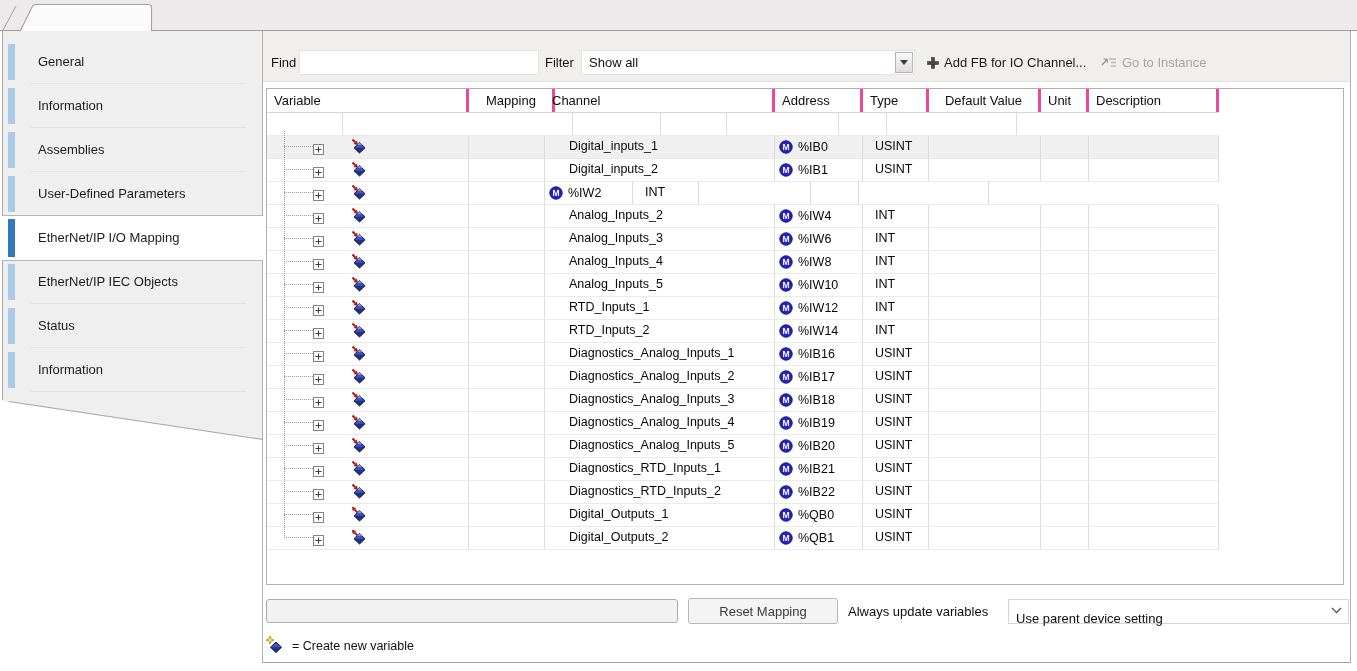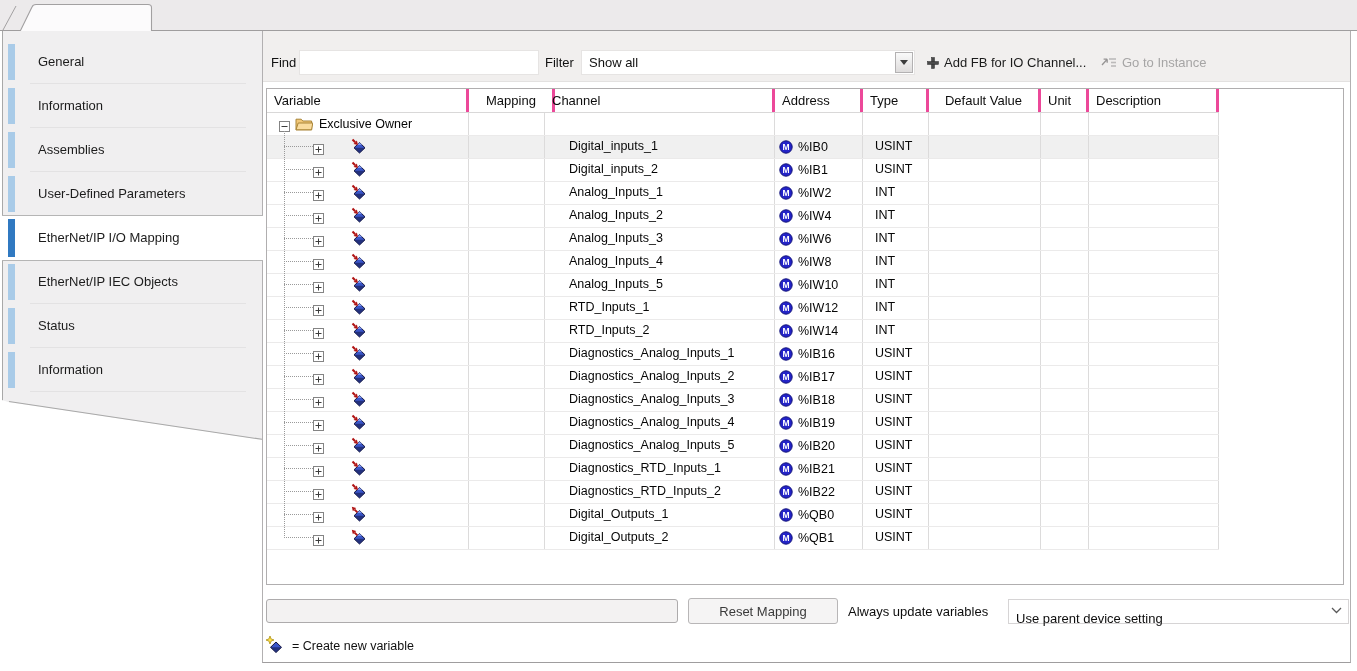--- a/index.html
+++ b/index.html
@@ -173,31 +173,20 @@
           <div class="hcell" style="left: 212px; width: 76px;">Mapping</div>
           <div class="hcell" style="left: 278px; width: 230px;">Channel</div>
           <div class="hcell" style="left: 508px; width: 88px;">Address</div>
           <div class="hcell" style="left: 596px; width: 66px;">Type</div>
           <div class="hcell" style="left: 662px; width: 112px; text-align: center; padding-left: 0px;">Default Value</div>
           <div class="hcell" style="left: 774px; width: 48px;">Unit</div>
           <div class="hcell" style="left: 822px; width: 130px;">Description</div>
         </div>
       <div class="tbody">
           <div class="trow group">
-            <div class="cell" style="width:202px">
-              <span class="xbox" style="left:12px"><svg width="11" height="11" viewBox="0 0 11 11">
-                  <rect x="0.5" y="0.5" width="10" height="10" fill="#fff" stroke="#848484"></rect>
-                  <line x1="2.5" y1="5.5" x2="8.5" y2="5.5" stroke="#3c3c3c"></line>
-                </svg></span>
-              <span class="folder"><svg width="18" height="14" viewBox="0 0 18 14">
-                  <path d="M1,12.8 L1,2.2 L6.2,2.2 L7.8,4 L16.6,4 L16.6,12.8 Z" fill="#f2c878" stroke="#a98436"></path>
-                  <path d="M1,12.8 L3.2,6 L17.8,6 L16.6,12.8 Z" fill="#fadc9e" stroke="#a98436"></path>
-                </svg></span>
-              <span class="glabel">Exclusive Owner</span>
-            </div>
             <div class="cell" style="width:76px"></div>
             <div class="cell" style="width:230px"></div>
             <div class="cell" style="width:88px"></div>
             <div class="cell" style="width:66px"></div>
             <div class="cell" style="width:112px"></div>
             <div class="cell" style="width:48px"></div>
             <div class="cell" style="width:130px"></div>
           </div>
           <div class="trow hl">
             <div class="cell" style="width:202px">
@@ -273,21 +262,20 @@
                 </svg></span>
               <span class="varicon"><svg width="17" height="17" viewBox="0 0 17 17">
                   <polygon points="8.5,4.5 14,9.8 8.5,15 3,9.8" fill="#3a55c8" stroke="#17173c" stroke-width="1"></polygon>
                   <polygon points="8.5,9.8 14,9.8 8.5,15 3,9.8" fill="#1c2566" opacity="0.75"></polygon>
                   <polygon points="8.5,4.5 11,7 6,7" fill="#7e97ef"></polygon>
                   <line x1="1.5" y1="1.5" x2="4.2" y2="4.2" stroke="#b01414" stroke-width="2"></line>
                   <polygon points="7,7 2.6,5.9 5.9,2.6" fill="#b01414"></polygon>
                 </svg></span>
             </div>
             <div class="cell" style="width:76px"></div>
-            <div class="cell chan" style="width:230px">Analog_Inputs_1</div>
             <div class="cell addr" style="width:88px">
               <span style="display:flex">
                 <svg width="14" height="14" viewBox="0 0 14 14" style="flex:0 0 auto">
                   <circle cx="7" cy="7" r="6.2" fill="#2323c8" stroke="#15157a"></circle>
                   <text x="7" y="10.2" text-anchor="middle" font-size="8.5" font-weight="bold" fill="#ffffff" font-family="Liberation Sans,sans-serif">M</text>
                 </svg>
               </span>
               <span>%IW2</span>
             </div>
             <div class="cell typ" style="width:66px">INT</div>

